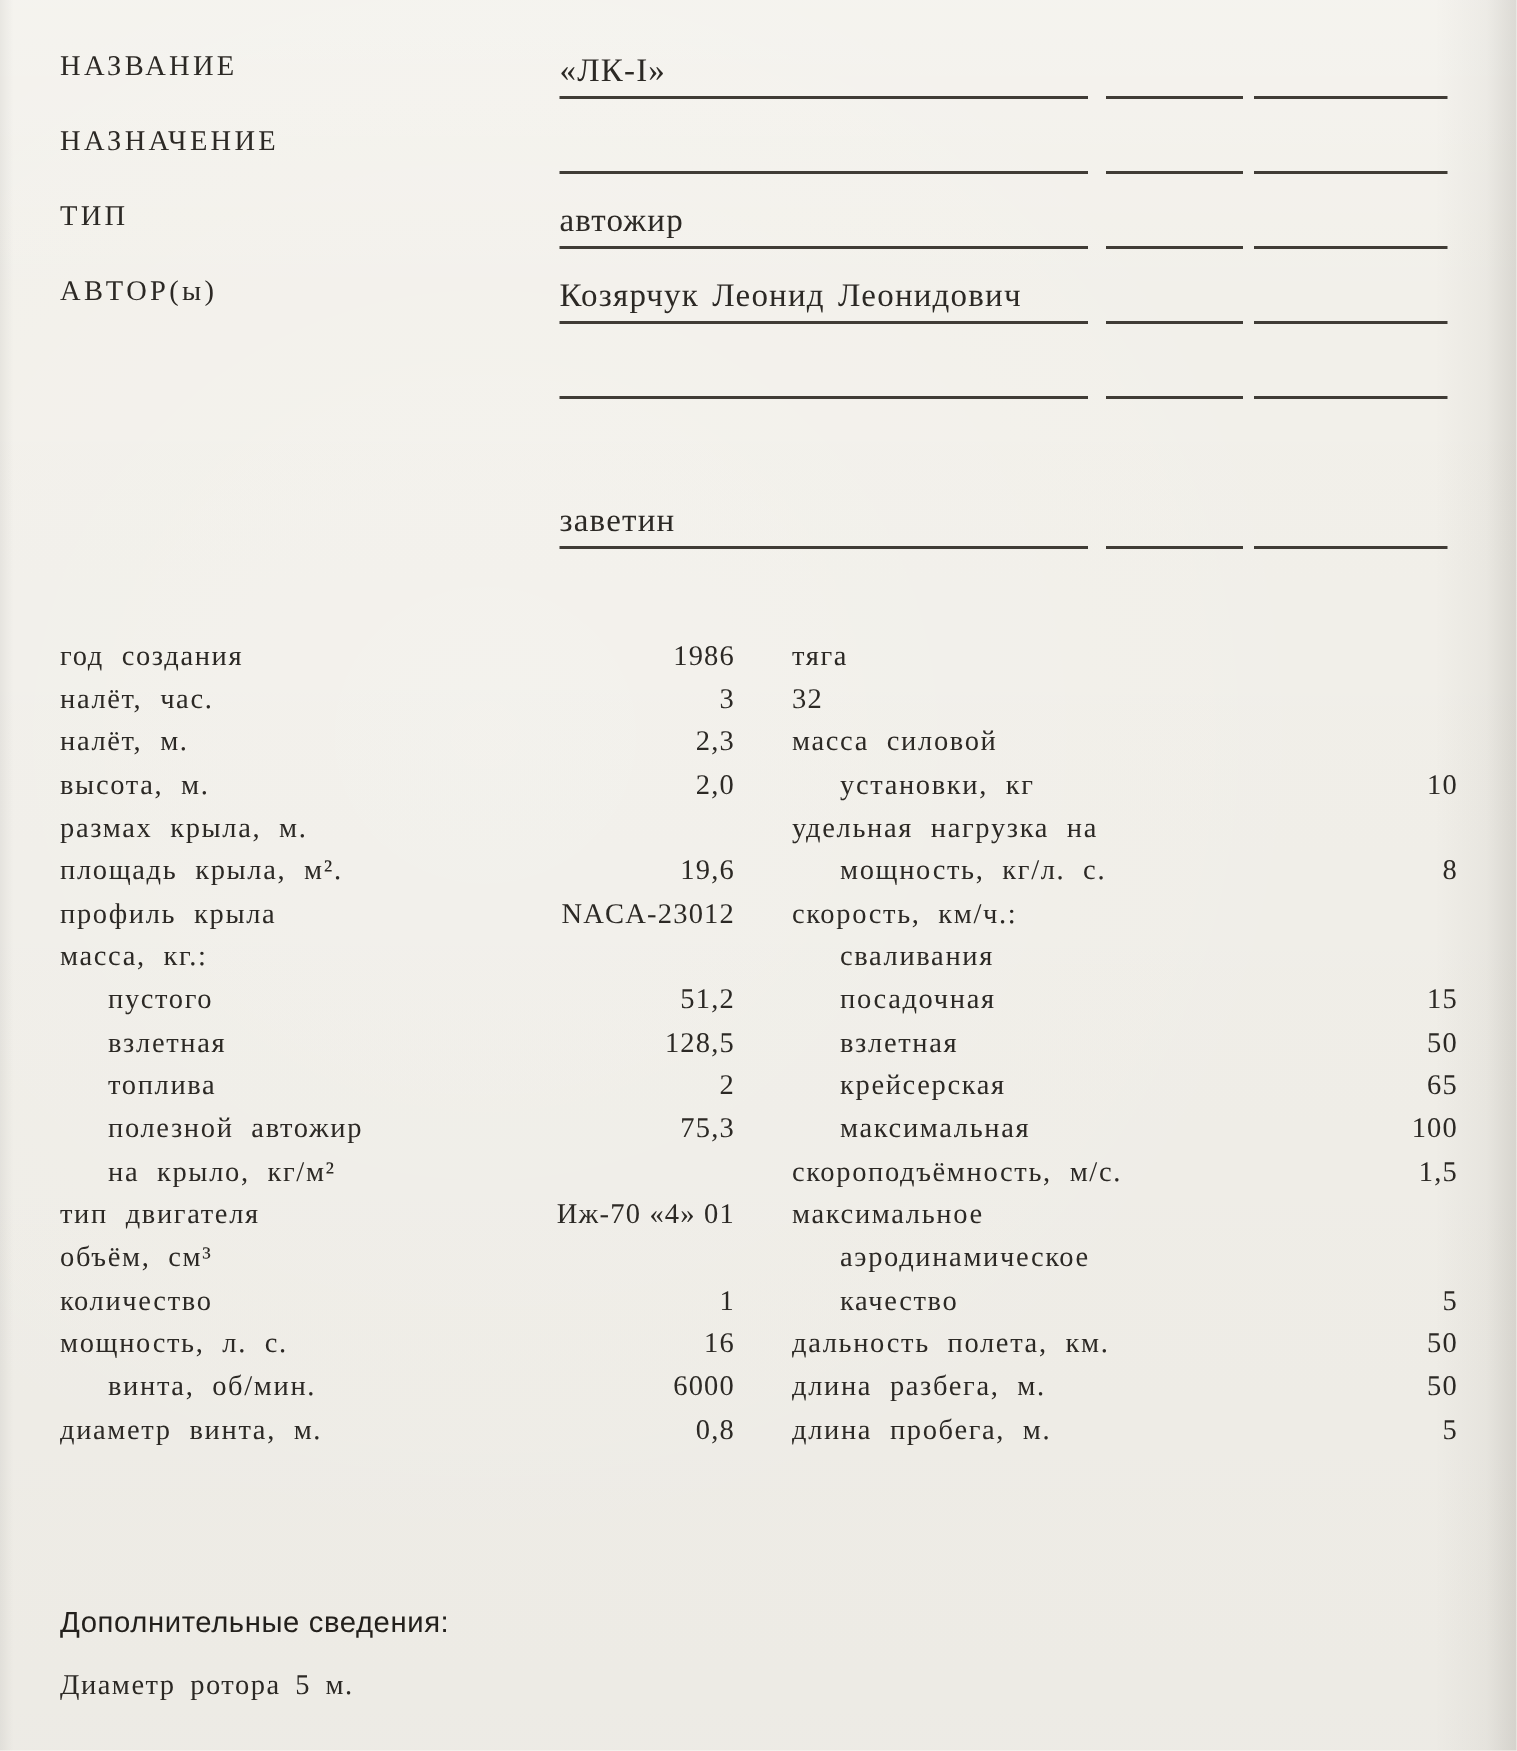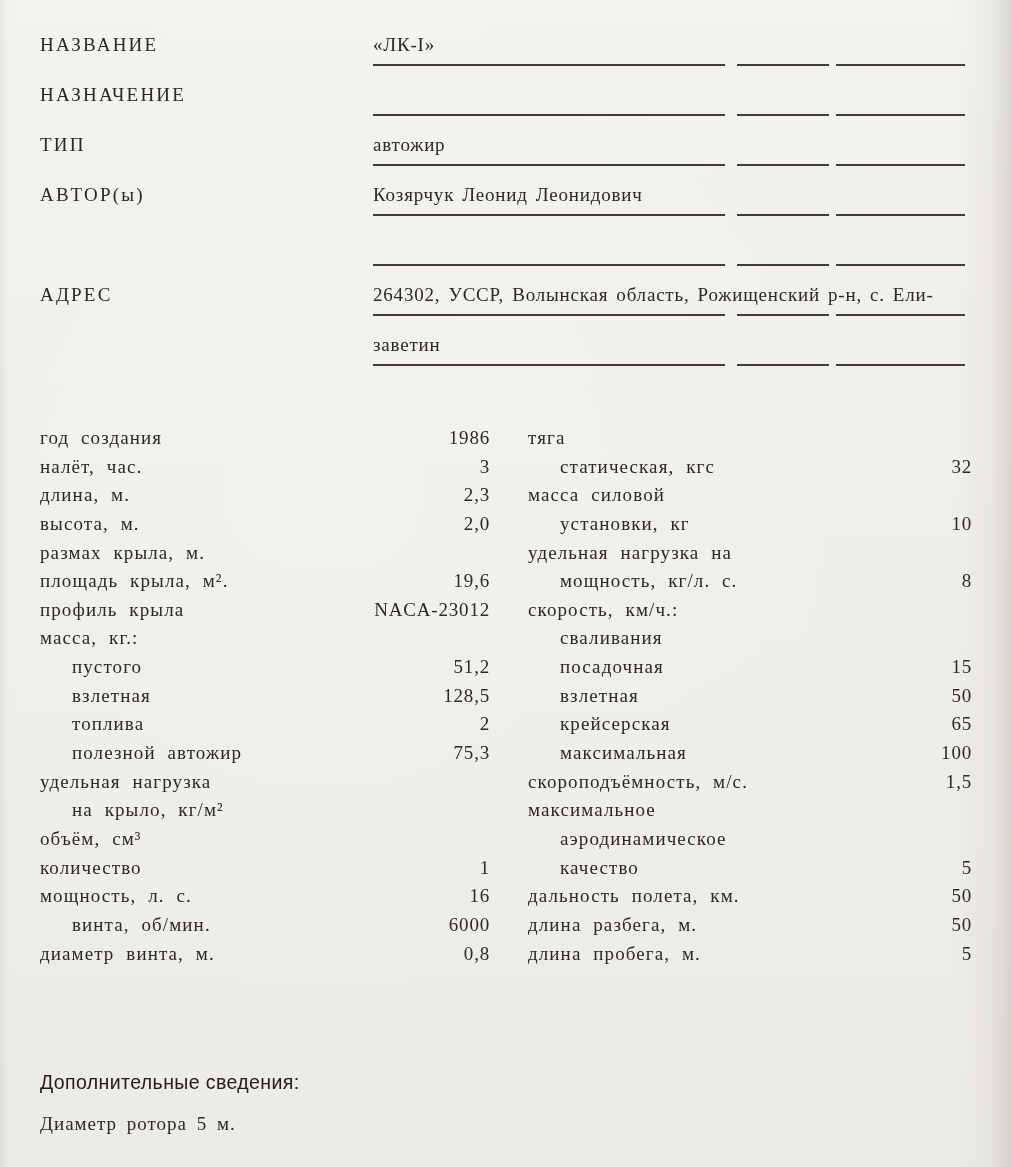--- a/index.html
+++ b/index.html
@@ -31,21 +31,21 @@
   .header-form{ position:absolute; left:0; top:0; width:1011px; height:415px; }
   .h-row{ position:absolute; left:40px; width:925px; height:30px; }
   .h-label{
     position:absolute; left:0; top:0;
     font-size:19px; letter-spacing:2.2px; word-spacing:3px;
     white-space:nowrap;
   }
   .h-value{
     position:absolute; left:333px; top:0;
     width:592px; height:30px;
-    font-size:19px; letter-spacing:0.8px; word-spacing:2.5px;
+    font-size:22px; letter-spacing:0.8px; word-spacing:2.5px;
     white-space:nowrap;
   }
   .h-value::after{ 
     content:""; position:absolute; left:0; right:0; bottom:-2px; height:2px;
     background:linear-gradient(90deg,
       var(--line) 0%,   var(--line) 59.5%,
       transparent 59.5%, transparent 61.5%,
       var(--line) 61.5%, var(--line) 77%,
       transparent 77%,  transparent 78.2%,
       var(--line) 78.2%, var(--line) 100%);
@@ -100,42 +100,38 @@
         <span class="h-value">Козярчук Леонид Леонидович</span>
       </div>
       <div class="h-row" style="top: 134px;">
         <span class="h-label">ТИП</span>
         <span class="h-value">автожир</span>
       </div>
       <div class="h-row" style="top: 234px;">
         <span class="h-label"></span>
         <span class="h-value"></span>
       </div>
-      <div class="h-row" style="top: 284px;">
-        <span class="h-label">АДРЕС</span>
-        <span class="h-value">264302, УССР, Волынская область, Рожищенский р-н, с. Ели-</span>
-      </div>
       <div class="h-row" style="top: 334px;">
         <span class="h-label"></span>
         <span class="h-value">заветин</span>
       </div>
     </section>
 
   <section>
     <div class="spec-col spec-col-left" id="spec-left">
         <div class="spec-row">
           <span class="spec-label indent-0">год создания</span>
           <span class="spec-value">1986</span>
         </div>
         <div class="spec-row">
           <span class="spec-label indent-0">налёт, час.</span>
           <span class="spec-value">3</span>
         </div>
         <div class="spec-row">
-          <span class="spec-label indent-0">длина, м.</span>
+          <span class="spec-label indent-0">налёт, м.</span>
           <span class="spec-value">2,3</span>
         </div>
         <div class="spec-row">
           <span class="spec-label indent-0">высота, м.</span>
           <span class="spec-value">2,0</span>
         </div>
         <div class="spec-row">
           <span class="spec-label indent-0">размах крыла, м.</span>
           <span class="spec-value"></span>
         </div>
@@ -161,26 +157,26 @@
         </div>
         <div class="spec-row">
           <span class="spec-label indent-1">топлива</span>
           <span class="spec-value">2</span>
         </div>
         <div class="spec-row">
           <span class="spec-label indent-1">полезной автожир</span>
           <span class="spec-value">75,3</span>
         </div>
         <div class="spec-row">
-          <span class="spec-label indent-0">удельная нагрузка</span>
-          <span class="spec-value"></span>
-        </div>
-        <div class="spec-row">
           <span class="spec-label indent-1">на крыло, кг/м²</span>
           <span class="spec-value"></span>
+        </div>
+        <div class="spec-row">
+          <span class="spec-label indent-0">тип двигателя</span>
+          <span class="spec-value">Иж-70 «4» 01</span>
         </div>
         <div class="spec-row">
           <span class="spec-label indent-0">объём, см³</span>
           <span class="spec-value"></span>
         </div>
         <div class="spec-row">
           <span class="spec-label indent-0">количество</span>
           <span class="spec-value">1</span>
         </div>
         <div class="spec-row">
@@ -195,21 +191,20 @@
           <span class="spec-label indent-0">диаметр винта, м.</span>
           <span class="spec-value">0,8</span>
         </div>
       </div>
     <div class="spec-col spec-col-right" id="spec-right">
         <div class="spec-row">
           <span class="spec-label indent-0">тяга</span>
           <span class="spec-value"></span>
         </div>
         <div class="spec-row">
-          <span class="spec-label indent-1">статическая, кгс</span>
           <span class="spec-value">32</span>
         </div>
         <div class="spec-row">
           <span class="spec-label indent-0">масса силовой</span>
           <span class="spec-value"></span>
         </div>
         <div class="spec-row">
           <span class="spec-label indent-1">установки, кг</span>
           <span class="spec-value">10</span>
         </div>

